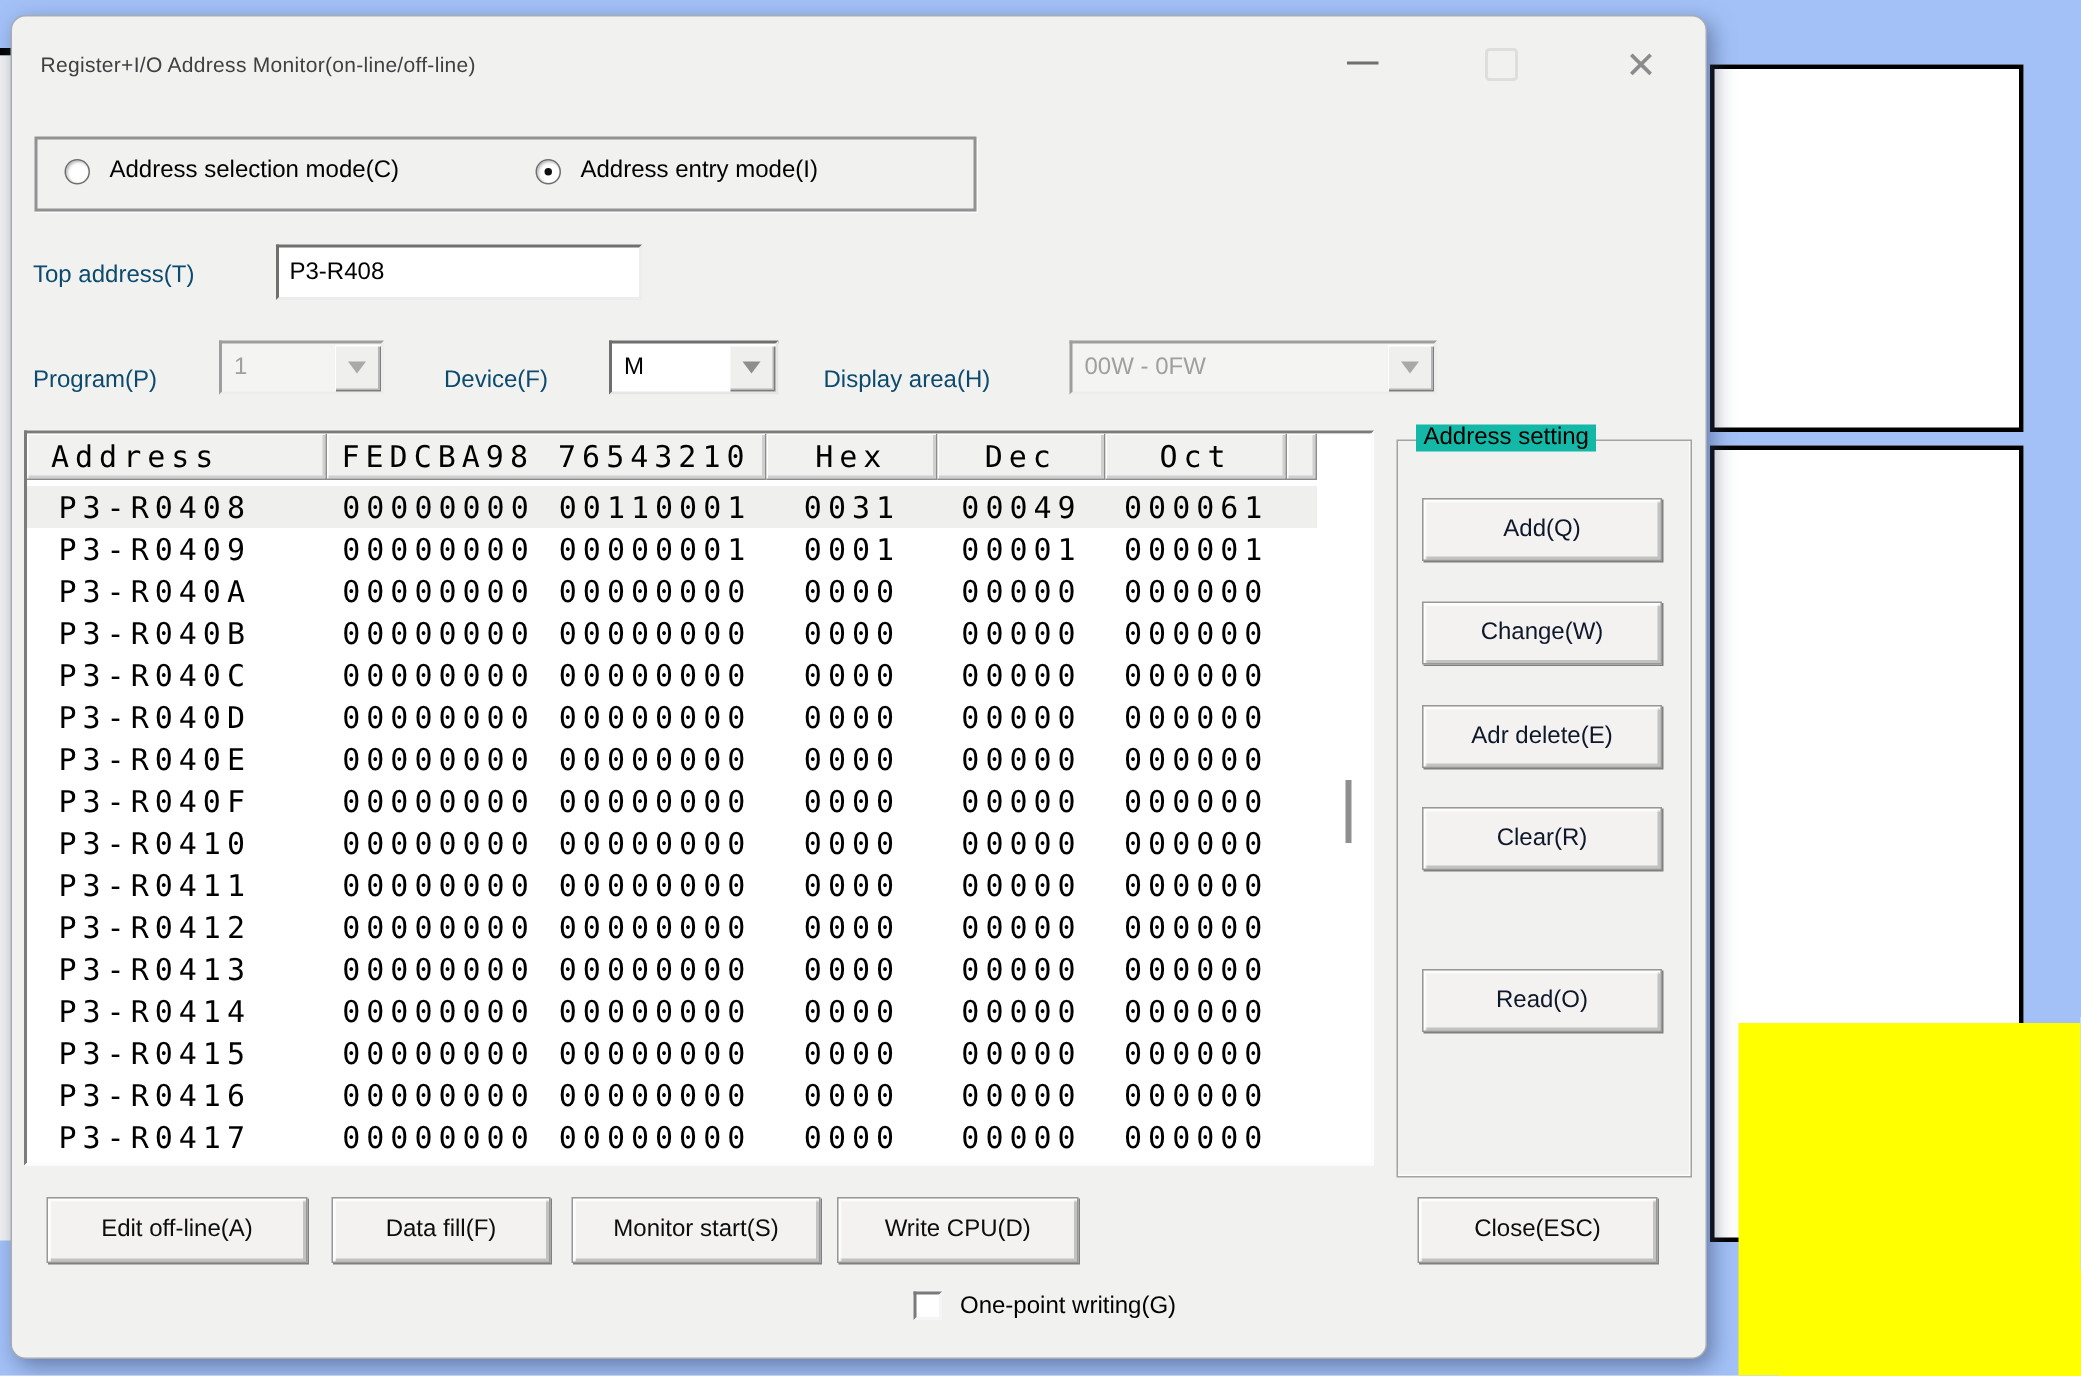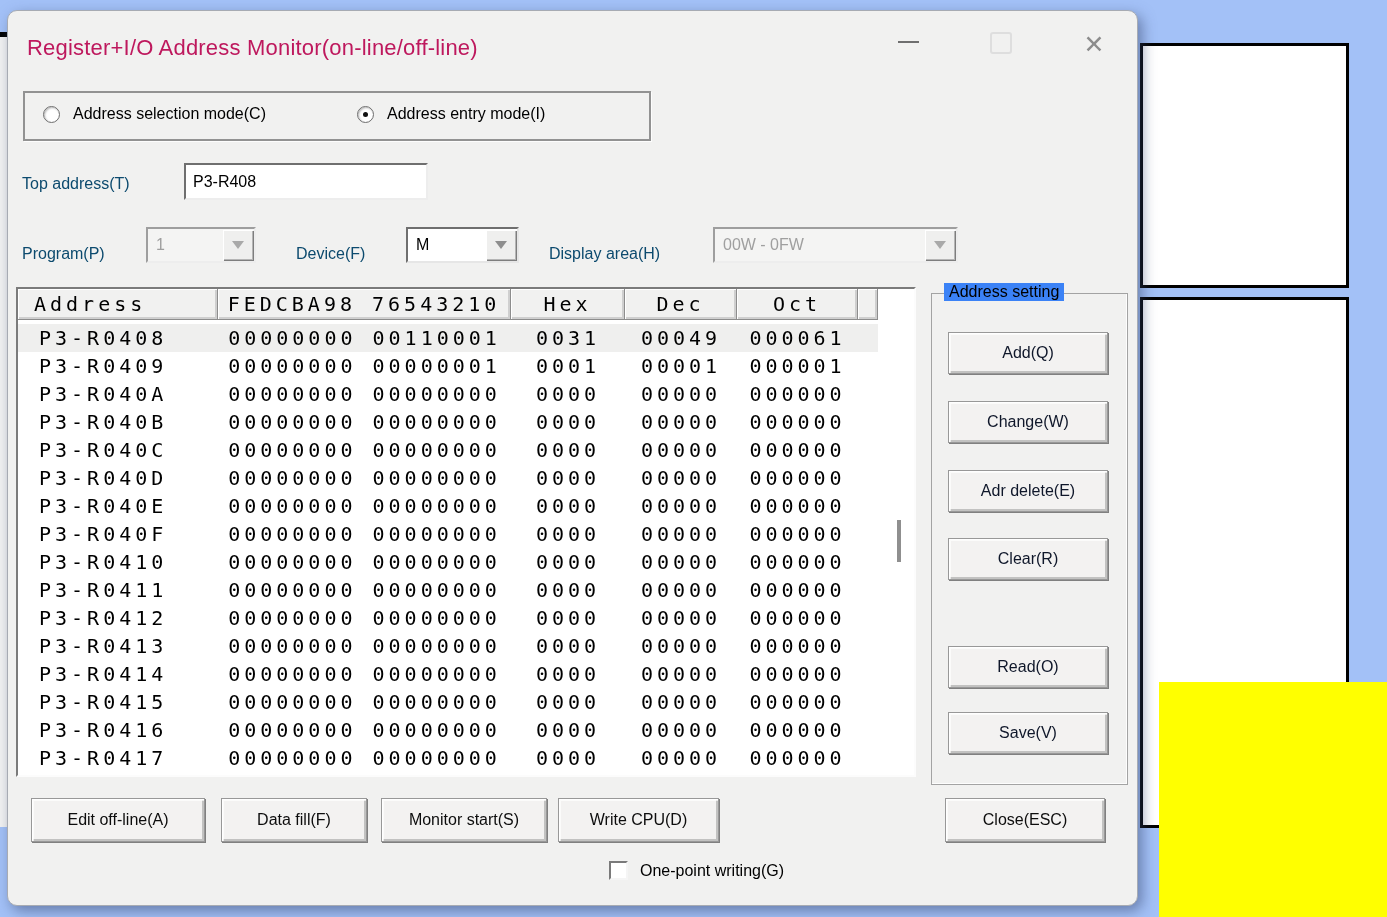--- a/index.html
+++ b/index.html
@@ -13,21 +13,21 @@
   .pane1 { left:1140px; top:43px;  width:209px; height:245px; }
   .pane2 { left:1140px; top:297px; width:209px; height:531px; }
   .bg-yellow { position:absolute; left:1159px; top:682px; width:228px; height:235px; background:#ffff00; }
 
   
   .dialog { position:absolute; left:7px; top:10px; width:1131px; height:896px;
             background:#f1f1f0; border:1px solid #a7abb3; border-radius:10px;
             box-shadow:4px 5px 14px rgba(55,70,110,.55); }
 
   .titlebar { position:absolute; left:0; top:0; width:100%; height:64px; border-radius:10px 10px 0 0; }
-  .title { position:absolute; left:19px; top:24px; font-size:22px; color:#be185d; letter-spacing:.2px; white-space:nowrap; }
+  .title { position:absolute; left:19px; top:24px; font-size:14px; color:#404040; letter-spacing:.2px; white-space:nowrap; }
   .min-glyph { position:absolute; left:890px; top:30px; width:21px; height:2px; background:#6f6f6f; }
   .max-glyph { position:absolute; left:982px; top:21px; width:22px; height:22px; border:2px solid #dedede; border-radius:3px; }
   .close-glyph { position:absolute; left:1071px; top:16px; width:30px; height:34px; line-height:34px;
                  text-align:center; font-size:25px; color:#8c8c8c; }
 
   
   .mode-group { position:absolute; left:15px; top:80px; width:628px; height:50px;
                 border:2px solid #929292; box-shadow:1px 1px 0 #fdfdfd; }
   .radio-row { position:absolute; display:flex; align-items:center; cursor:default; }
   .r1 { left:18px; top:12px; } .r2 { left:332px; top:12px; }
@@ -78,21 +78,21 @@
   .t-row { display:flex; width:860px; height:28px; align-items:center; font-size:20px;
            letter-spacing:4px; color:#000; white-space:nowrap; }
   .t-row.sel { background:#efefee; }
   .t-cell { display:flex; justify-content:center; flex:none; }
   .t-cell.c-addr { justify-content:flex-start; padding-left:21px; }
   .scroll-thumb { position:absolute; left:879px; top:231px; width:4px; height:42px; background:#8f8f8f; }
 
   
   .addr-group { position:absolute; left:923px; top:282px; width:197px; height:492px;
                 border:1px solid #a3a3a3; box-shadow:inset -1px -1px 0 #fdfdfd; }
-  .addr-legend { position:absolute; left:12px; top:-11px; background:#3b82f6; padding:0 5px;
+  .addr-legend { position:absolute; left:12px; top:-11px; background:#14b8a6; padding:0 5px;
                  font-size:16px; color:#000; white-space:nowrap; }
 
   
   .btn { position:absolute; background:#f3f2f1; border:1px solid #989898; font-size:16px; color:#0d0d0d;
          display:flex; align-items:center; justify-content:center; white-space:nowrap; cursor:default;
          box-shadow:inset 1px 1px 0 #fff, inset 2px 2px 0 rgba(255,255,255,.65),
                     inset -2px -2px 0 #c2c2c1, 1px 1px 0 #808080; }
   .btn.disabled { color:#0f172a; }
   .side { left:16px; width:160px; height:42px; }
   .btn-add{top:38px} .btn-change{top:107px} .btn-adr-delete{top:176px}
@@ -291,21 +291,20 @@
     <div class="scroll-thumb"></div>
   </div>
 
   <div class="addr-group">
     <div class="addr-legend">Address setting</div>
   <div class="btn side btn-add disabled">Add(Q)</div>
       <div class="btn side btn-change disabled">Change(W)</div>
       <div class="btn side btn-adr-delete disabled">Adr delete(E)</div>
       <div class="btn side btn-clear disabled">Clear(R)</div>
       <div class="btn side btn-read disabled">Read(O)</div>
-      <div class="btn side btn-save disabled">Save(V)</div>
     </div>
 
   <div class="opw">
     <span class="checkbox"></span>
     <span class="cblabel">One-point writing(G)</span>
   </div>
 
 <div class="btn bottom btn-edit-off-line">Edit off-line(A)</div>
     <div class="btn bottom btn-data-fill">Data fill(F)</div>
     <div class="btn bottom btn-monitor-start">Monitor start(S)</div>

